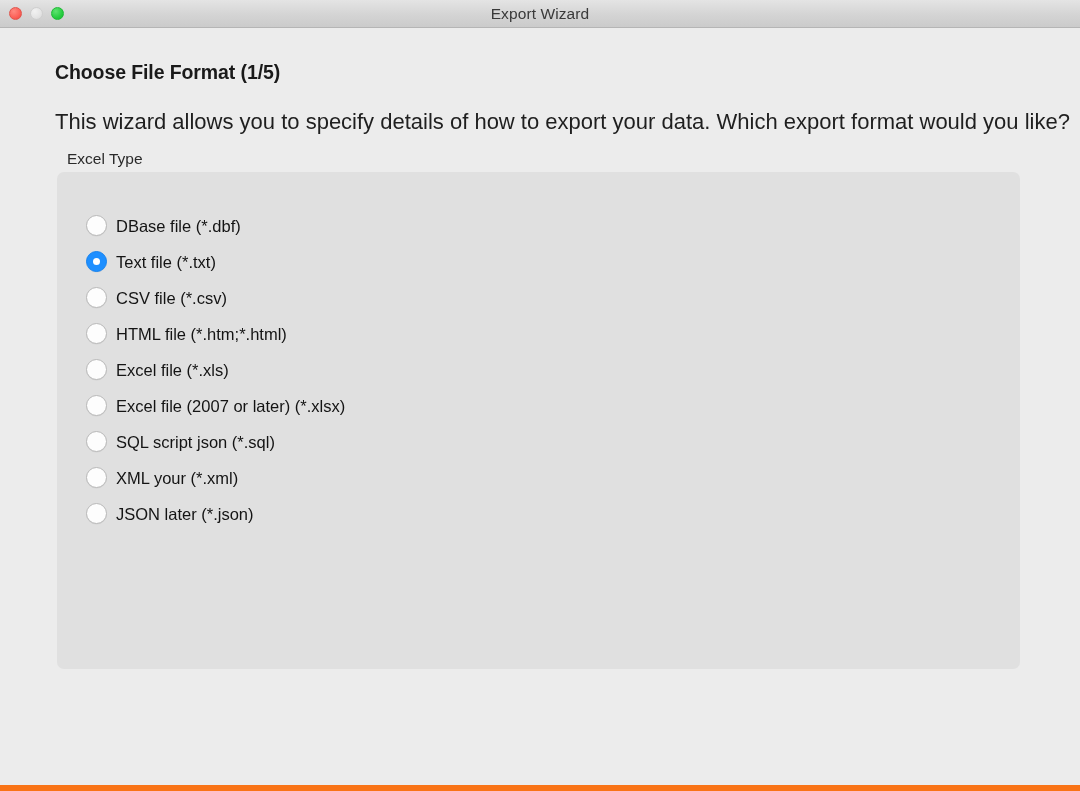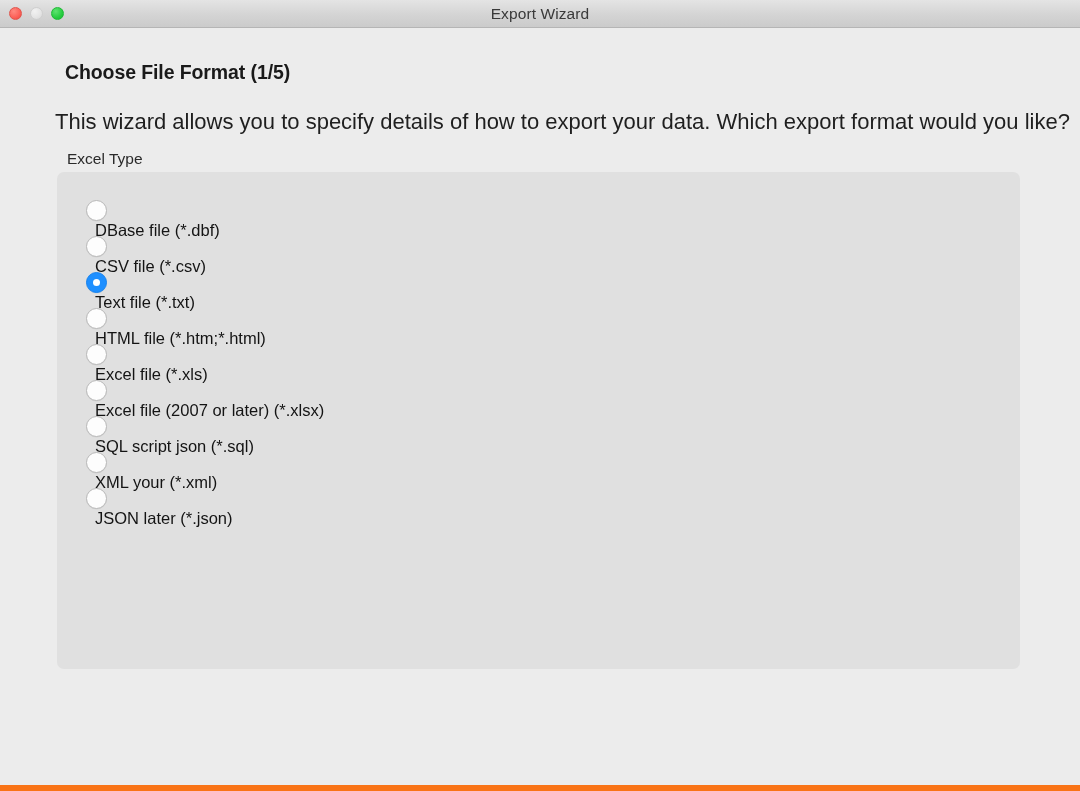--- a/index.html
+++ b/index.html
@@ -72,21 +72,21 @@
   }
 
   
   .content {
     flex: 1 1 auto;
     position: relative;
   }
 
   .page-title {
     position: absolute;
-    left: 65px;
+    left: 55px;
     top: 33px;
     font-size: 19.5px;
     font-weight: bold;
     color: #1a1a1a;
     letter-spacing: -0.1px;
   }
 
   .page-desc {
     position: absolute;
     left: 55px;
@@ -116,24 +116,23 @@
 
   .radio-list {
     position: absolute;
     left: 29px;
     top: 28px;
     right: 0;
   }
 
   .radio-row {
     display: flex;
-    align-items: flex-start;
+    align-items: flex-end;
     height: 36px;
     cursor: default;
-    flex-direction: column;
   }
 
   .radio-mark {
     width: 21px;
     height: 21px;
     border-radius: 50%;
     background: #fdfdfd;
     border: 1px solid #b9b9b9;
     box-sizing: border-box;
     flex: 0 0 21px;
@@ -195,28 +194,28 @@
     <div class="group-label">Excel Type</div>
 
     <div class="group-panel">
       <div class="radio-list">
 
         <div class="radio-row">
           <span class="radio-mark"></span>
           <span class="radio-label">DBase file (*.dbf)</span>
         </div>
 
+        <div class="radio-row selected">
+          <span class="radio-mark"></span>
+          <span class="radio-label">Text file (*.txt)</span>
+        </div>
+
         <div class="radio-row">
           <span class="radio-mark"></span>
           <span class="radio-label">CSV file (*.csv)</span>
-        </div>
-
-        <div class="radio-row selected">
-          <span class="radio-mark"></span>
-          <span class="radio-label">Text file (*.txt)</span>
         </div>
 
         <div class="radio-row">
           <span class="radio-mark"></span>
           <span class="radio-label">HTML file (*.htm;*.html)</span>
         </div>
 
         <div class="radio-row">
           <span class="radio-mark"></span>
           <span class="radio-label">Excel file (*.xls)</span>

